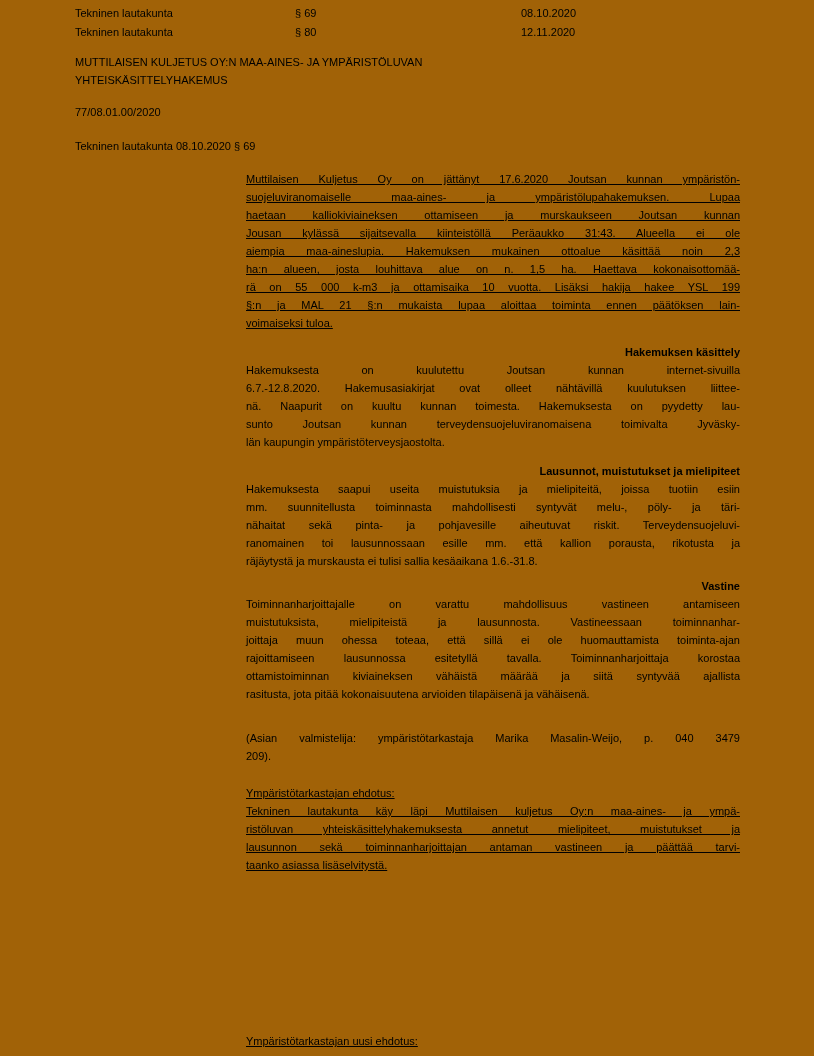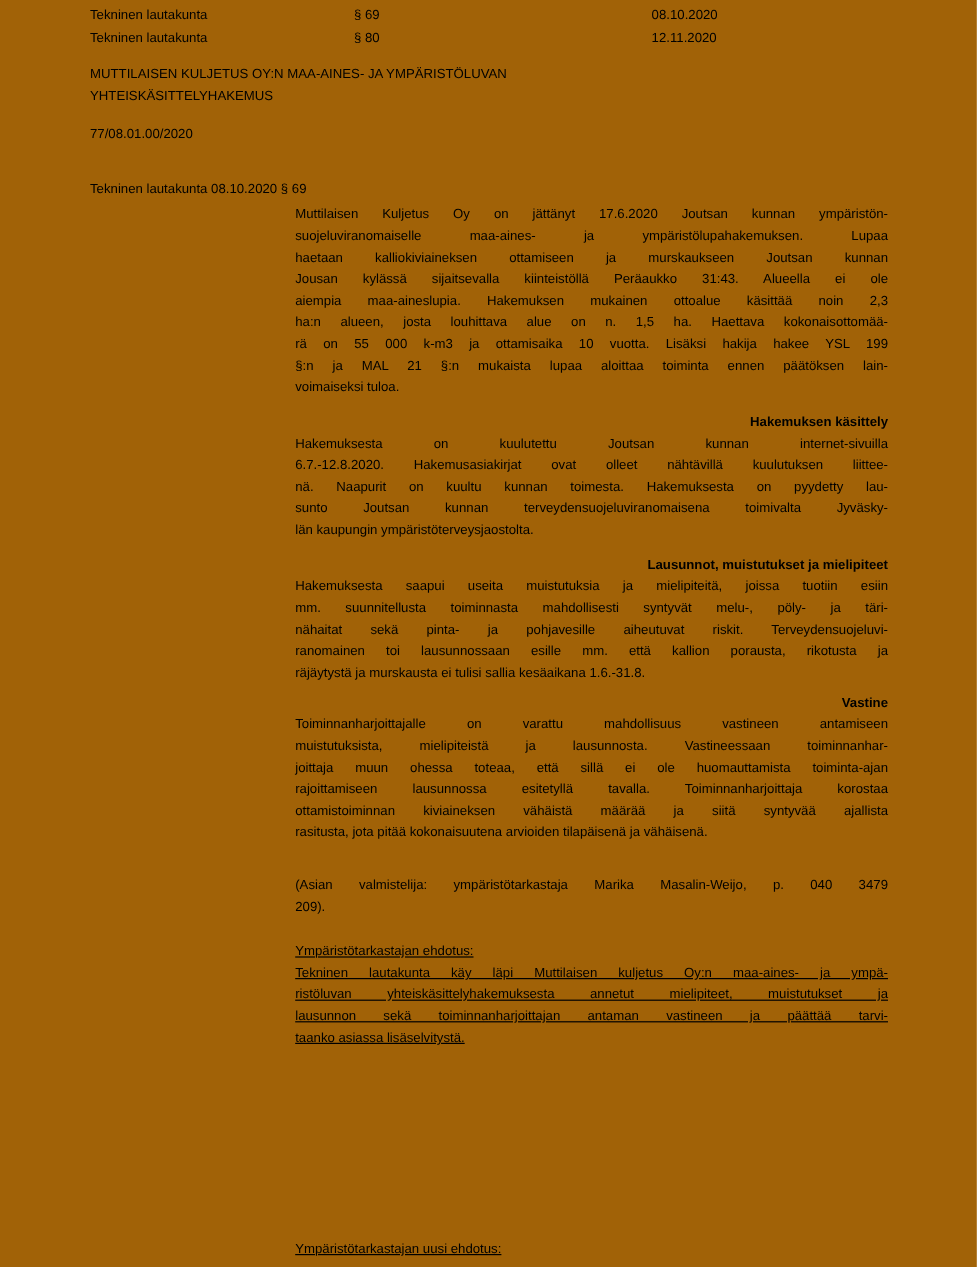--- a/index.html
+++ b/index.html
@@ -13,21 +13,21 @@
     font-size: 11px;
     line-height: 18px;
     overflow: hidden;
   }
   .abs { position: absolute; }
 
   
   .hdr-row { position: absolute; left: 75px; width: 660px; height: 19px; line-height: 19px; }
   .hdr-committee { position: absolute; left: 0; white-space: nowrap; }
   .hdr-section   { position: absolute; left: 220px; white-space: nowrap; }
-  .hdr-date      { position: absolute; left: 468px; white-space: nowrap; }
+  .hdr-date      { position: absolute; left: 446px; white-space: nowrap; }
 
   
   .margin-item { position: absolute; left: 75px; white-space: nowrap; }
 
   
   .body-block { position: absolute; left: 246px; width: 494px; }
   .b { font-weight: bold; text-align: right; }
   .u { text-decoration: underline; margin-top: 48px; }
 
   
@@ -50,23 +50,23 @@
     <span class="hdr-date">12.11.2020</span>
   </div>
 
   <div class="abs lines" style="top:53px; left:75px; width:560px;">
       <div>MUTTILAISEN KULJETUS OY:N MAA-AINES- JA YMPÄRISTÖLUVAN</div>
       <div>YHTEISKÄSITTELYHAKEMUS</div>
     </div>
 
   <div class="margin-item" style="top:103px;">77/08.01.00/2020</div>
 
-  <div class="margin-item" style="top:149px;">Tekninen lautakunta 08.10.2020 § 69</div>
+  <div class="margin-item" style="top:137px;">Tekninen lautakunta 08.10.2020 § 69</div>
 
-  <div class="body-block lines justify-lines" style="top:170px;">
+  <div class="body-block lines justify-lines" style="top:170px;text-decoration:underline;">
       <div class="just">Muttilaisen Kuljetus Oy on jättänyt 17.6.2020 Joutsan kunnan ympäristön-</div>
       <div class="just">suojeluviranomaiselle maa-aines- ja ympäristölupahakemuksen. Lupaa</div>
       <div class="just">haetaan kalliokiviaineksen ottamiseen ja murskaukseen Joutsan kunnan</div>
       <div class="just">Jousan kylässä sijaitsevalla kiinteistöllä Peräaukko 31:43. Alueella ei ole</div>
       <div class="just">aiempia maa-aineslupia. Hakemuksen mukainen ottoalue käsittää noin 2,3</div>
       <div class="just">ha:n alueen, josta louhittava alue on n. 1,5 ha. Haettava kokonaisottomää-</div>
       <div class="just">rä on 55 000 k-m3 ja ottamisaika 10 vuotta. Lisäksi hakija hakee YSL 199</div>
       <div class="just">§:n ja MAL 21 §:n mukaista lupaa aloittaa toiminta ennen päätöksen lain-</div>
       <div>voimaiseksi tuloa.</div>
     </div>

